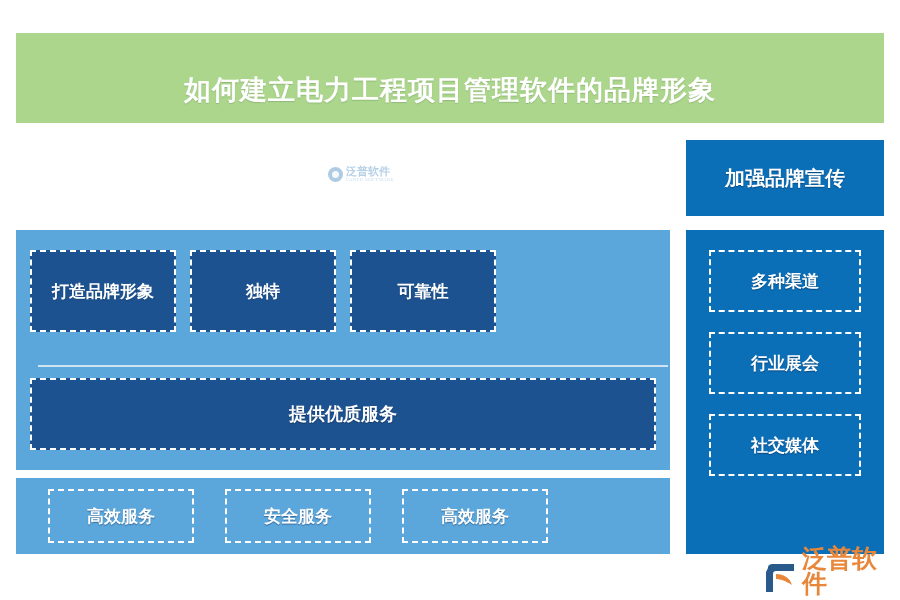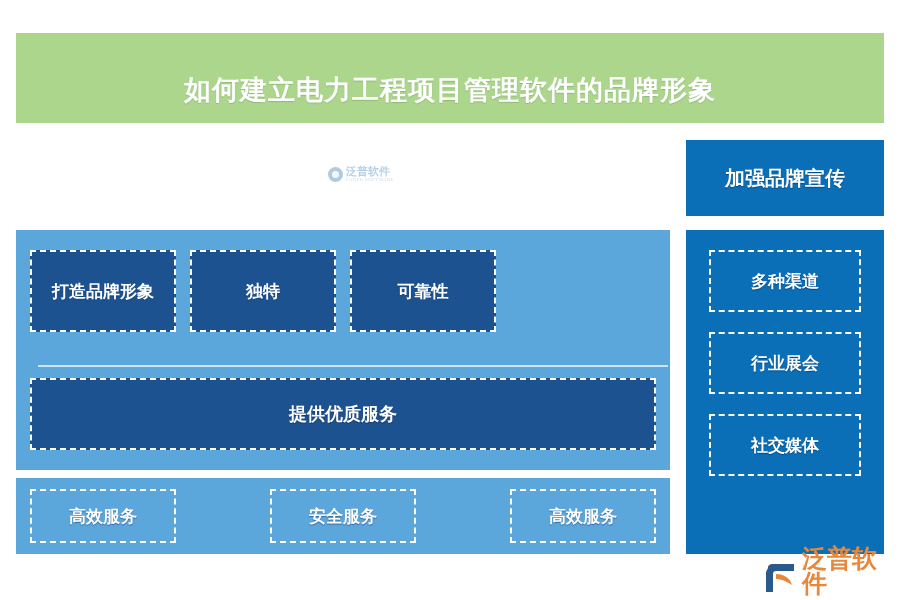--- a/index.html
+++ b/index.html
@@ -182,27 +182,26 @@
     justify-content: center;
     color: #ffffff;
     font-size: 18px;
     font-weight: bold;
     text-shadow: 0 1px 1px rgba(10,40,80,0.6);
   }
 
   
   .row3 {
     position: absolute;
-    left: 14px;
+    left: 32px;
     top: 11px;
     width: 626px;
     height: 54px;
     display: flex;
-    gap: 21px;
-    justify-content: space-between;
+    gap: 31px;
   }
   .row3 .chip {
     width: 146px;
     height: 54px;
     font-size: 17px;
   }
 
   
   .rchip {
     width: 152px;

